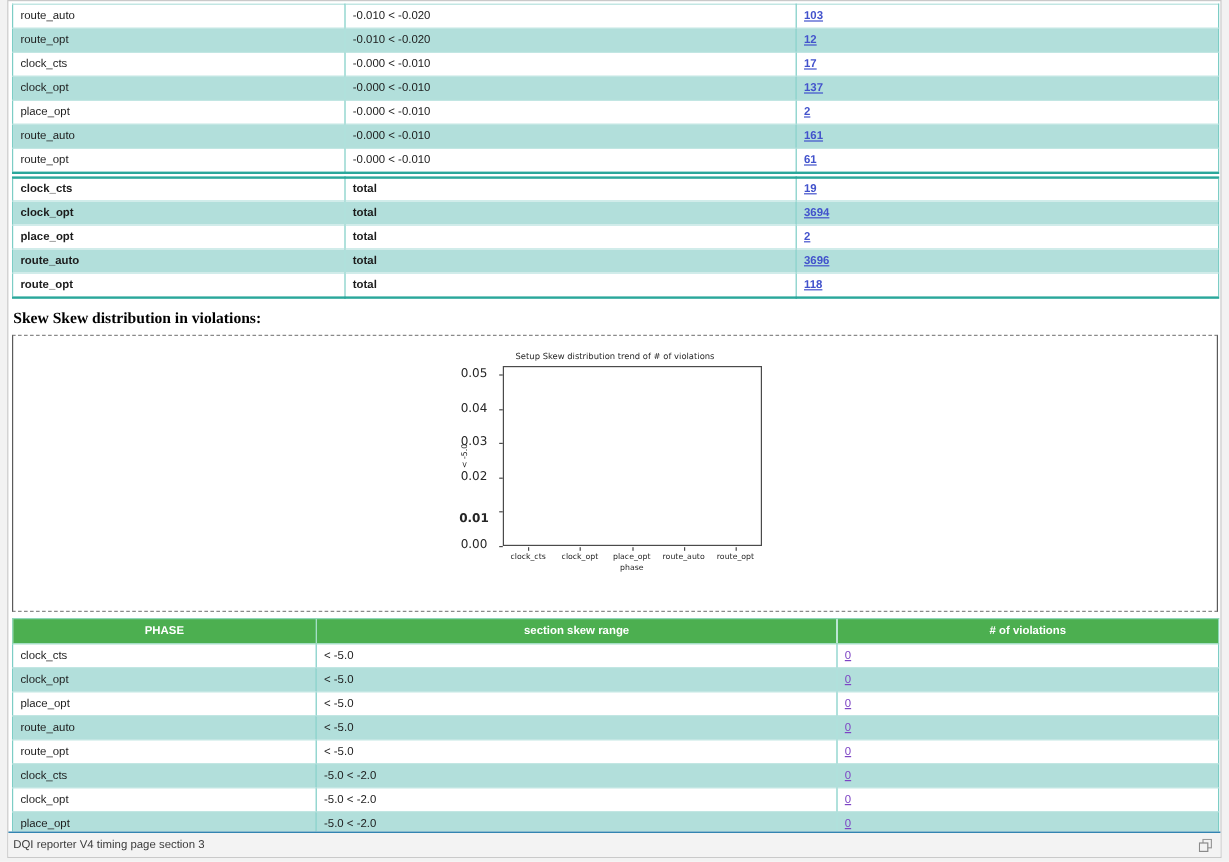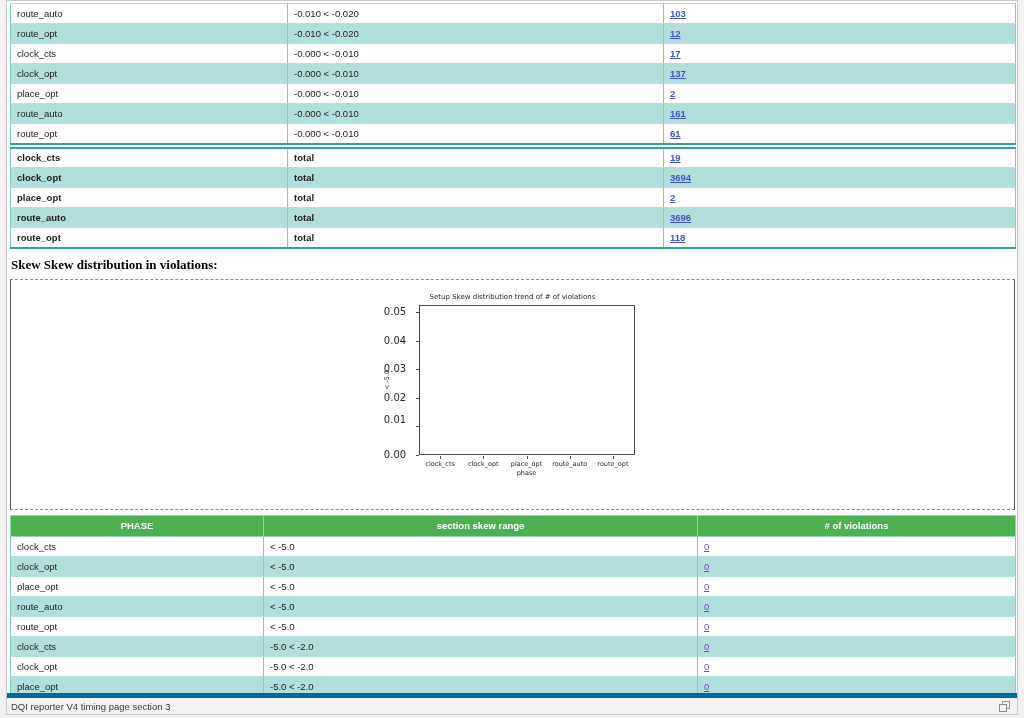--- a/index.html
+++ b/index.html
@@ -122,21 +122,21 @@
     position: absolute; left: 149px; top: 176px;
     transform: translateX(-50%);
     font-size: 6.5px; color: #262626;
   }
 
   
   .statusbar {
     position: absolute;
     left: 0; right: 0; bottom: 0; height: 21px;
     background: #f3f3f3;
-    border-top: 5px solid #0369a1;
+    border-top: 1px solid #0369a1;
     display: flex; align-items: center; justify-content: space-between;
     padding: 0 7px 0 4px;
     font-size: 9.5px; color: #3a3a3a;
   }
   .restore-icon { display: inline-flex; cursor: pointer; }
 </style>
 </head>
 <body>
 
 <div class="frame">
@@ -225,21 +225,21 @@
     <h3 class="section-heading">Skew Skew distribution in violations:</h3>
 
     <div class="chart-panel">
       <div class="figure" id="figure">
         <div class="fig-title">Setup Skew distribution trend of # of violations</div>
         <div class="plot-area"></div>
         <div class="ylabel">&lt; -5.0</div>
         <div class="xlabel">phase</div>
       <div class="ytick" style="top: 158px; width: 35px;">0.00</div>
           <div class="ymark" style="top: 162px; left: 38px;"></div>
-          <div class="ytick" style="top: 123px; width: 35px;">0.01</div>
+          <div class="ytick" style="top: 136px; width: 35px; font-weight: bold;">0.01</div>
           <div class="ymark" style="top: 133.537px; left: 38px;"></div>
           <div class="ytick" style="top: 101.074px; width: 35px;">0.02</div>
           <div class="ymark" style="top: 105.074px; left: 38px;"></div>
           <div class="ytick" style="top: 72.611px; width: 35px;">0.03</div>
           <div class="ymark" style="top: 76.611px; left: 38px;"></div>
           <div class="ytick" style="top: 44.148px; width: 35px;">0.04</div>
           <div class="ymark" style="top: 48.148px; left: 38px;"></div>
           <div class="ytick" style="top: 15.685px; width: 35px;">0.05</div>
           <div class="ymark" style="top: 19.685px; left: 38px;"></div>
           <div class="xtick" style="left: 62.6px; top: 167px;">clock_cts</div>

